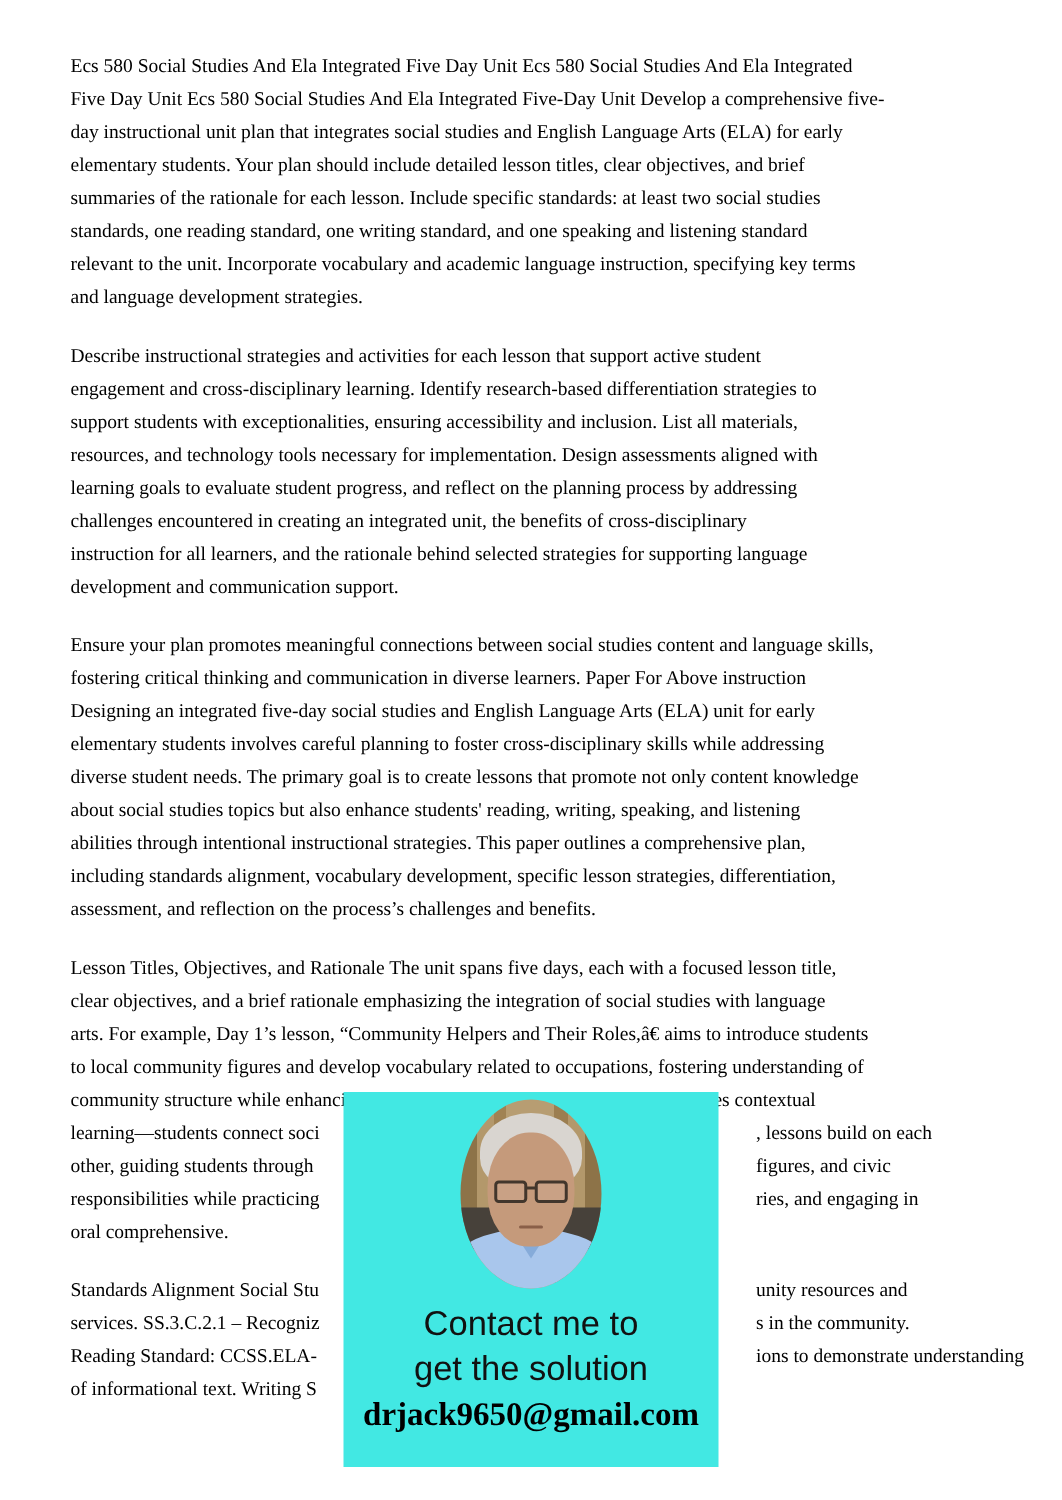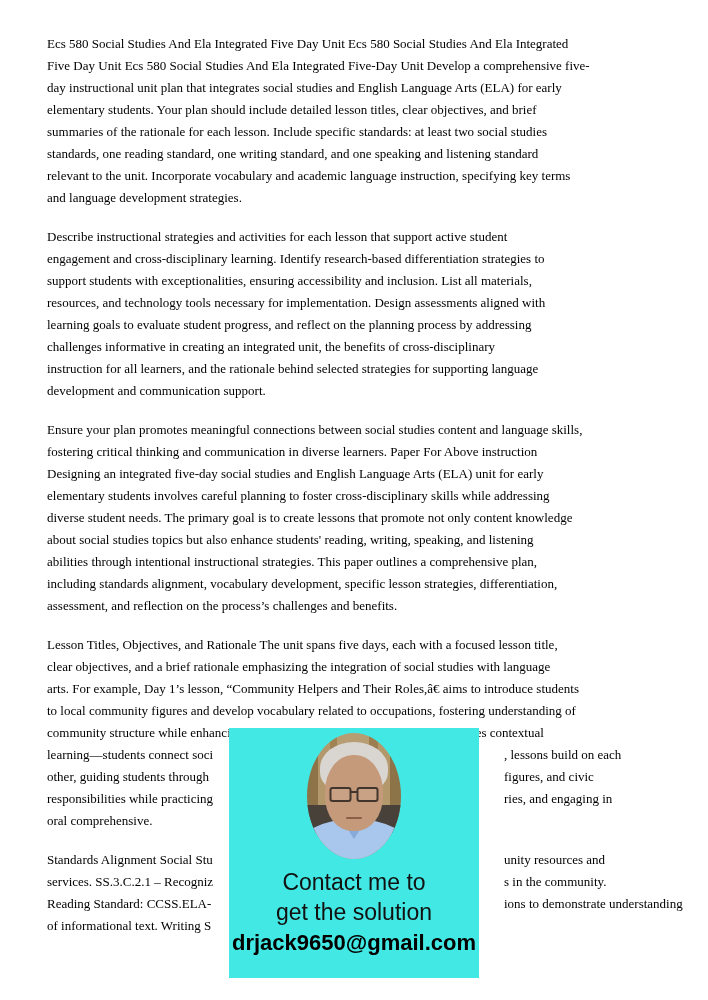--- a/index.html
+++ b/index.html
@@ -70,21 +70,21 @@
     content:"";position:absolute;left:50%;top:4px;transform:translateX(-50%);
     width:7px;height:2px;background:var(--photo-glasses,#42362c);
   }
   .c1,.c2{
     font-family:"Liberation Sans", sans-serif;font-weight:normal;
     color:var(--contact-text-color,#111111);
     font-size:23px;line-height:30px;letter-spacing:0px;
   }
   .c1{margin-top:8px;}
   .email{
-    font-family:Liberation Sans, sans-serif;font-weight:bold;
+    font-family:Liberation Serif, serif;font-weight:bold;
     color:#000000;font-size:22px;line-height:28px;margin-top:2px;
   }
 </style>
 </head>
 <body>
 
 <div class="doc">
     <div class="para">
       <div class="line">Ecs 580 Social Studies And Ela Integrated Five Day Unit Ecs 580 Social Studies And Ela Integrated</div>
       <div class="line">Five Day Unit Ecs 580 Social Studies And Ela Integrated Five-Day Unit Develop a comprehensive five-</div>
@@ -94,21 +94,21 @@
       <div class="line">standards, one reading standard, one writing standard, and one speaking and listening standard</div>
       <div class="line">relevant to the unit. Incorporate vocabulary and academic language instruction, specifying key terms</div>
       <div class="line">and language development strategies.</div>
     </div>
     <div class="para">
       <div class="line">Describe instructional strategies and activities for each lesson that support active student</div>
       <div class="line">engagement and cross-disciplinary learning. Identify research-based differentiation strategies to</div>
       <div class="line">support students with exceptionalities, ensuring accessibility and inclusion. List all materials,</div>
       <div class="line">resources, and technology tools necessary for implementation. Design assessments aligned with</div>
       <div class="line">learning goals to evaluate student progress, and reflect on the planning process by addressing</div>
-      <div class="line">challenges informative in creating an integrated unit, the benefits of cross-disciplinary</div>
+      <div class="line">challenges encountered in creating an integrated unit, the benefits of cross-disciplinary</div>
       <div class="line">instruction for all learners, and the rationale behind selected strategies for supporting language</div>
       <div class="line">development and communication support.</div>
     </div>
     <div class="para">
       <div class="line">Ensure your plan promotes meaningful connections between social studies content and language skills,</div>
       <div class="line">fostering critical thinking and communication in diverse learners. Paper For Above instruction</div>
       <div class="line">Designing an integrated five-day social studies and English Language Arts (ELA) unit for early</div>
       <div class="line">elementary students involves careful planning to foster cross-disciplinary skills while addressing</div>
       <div class="line">diverse student needs. The primary goal is to create lessons that promote not only content knowledge</div>
       <div class="line">about social studies topics but also enhance students' reading, writing, speaking, and listening</div>

